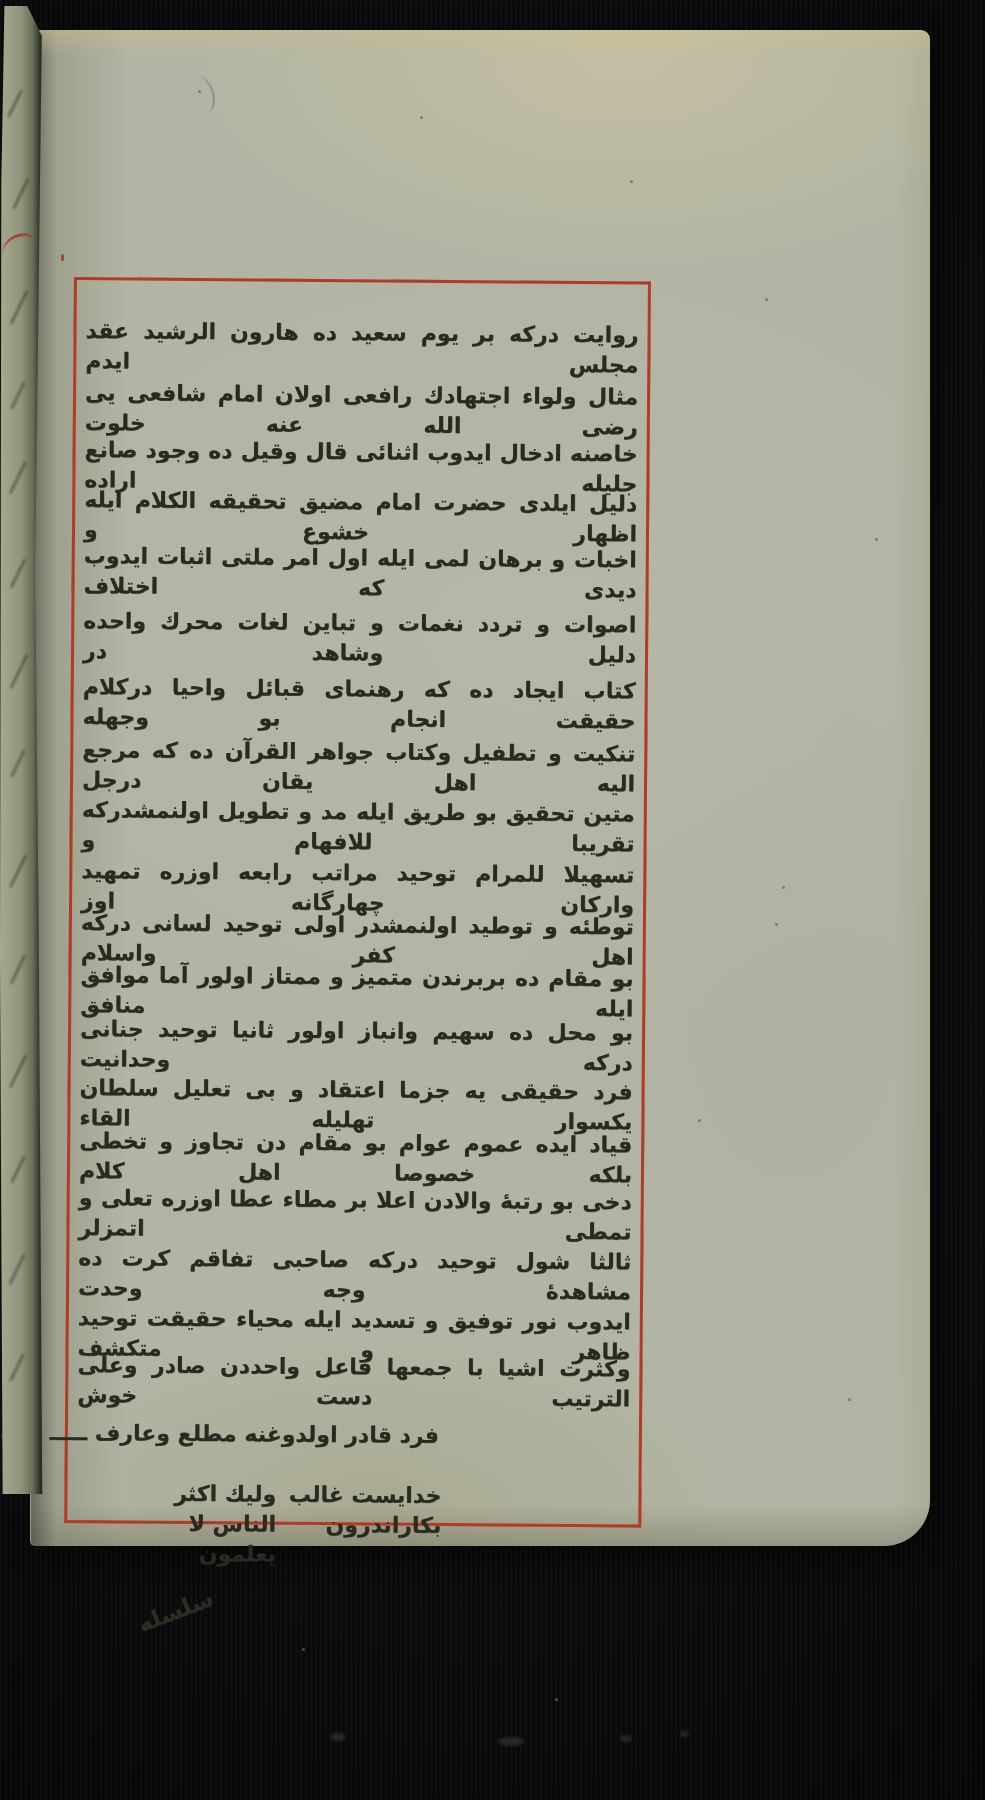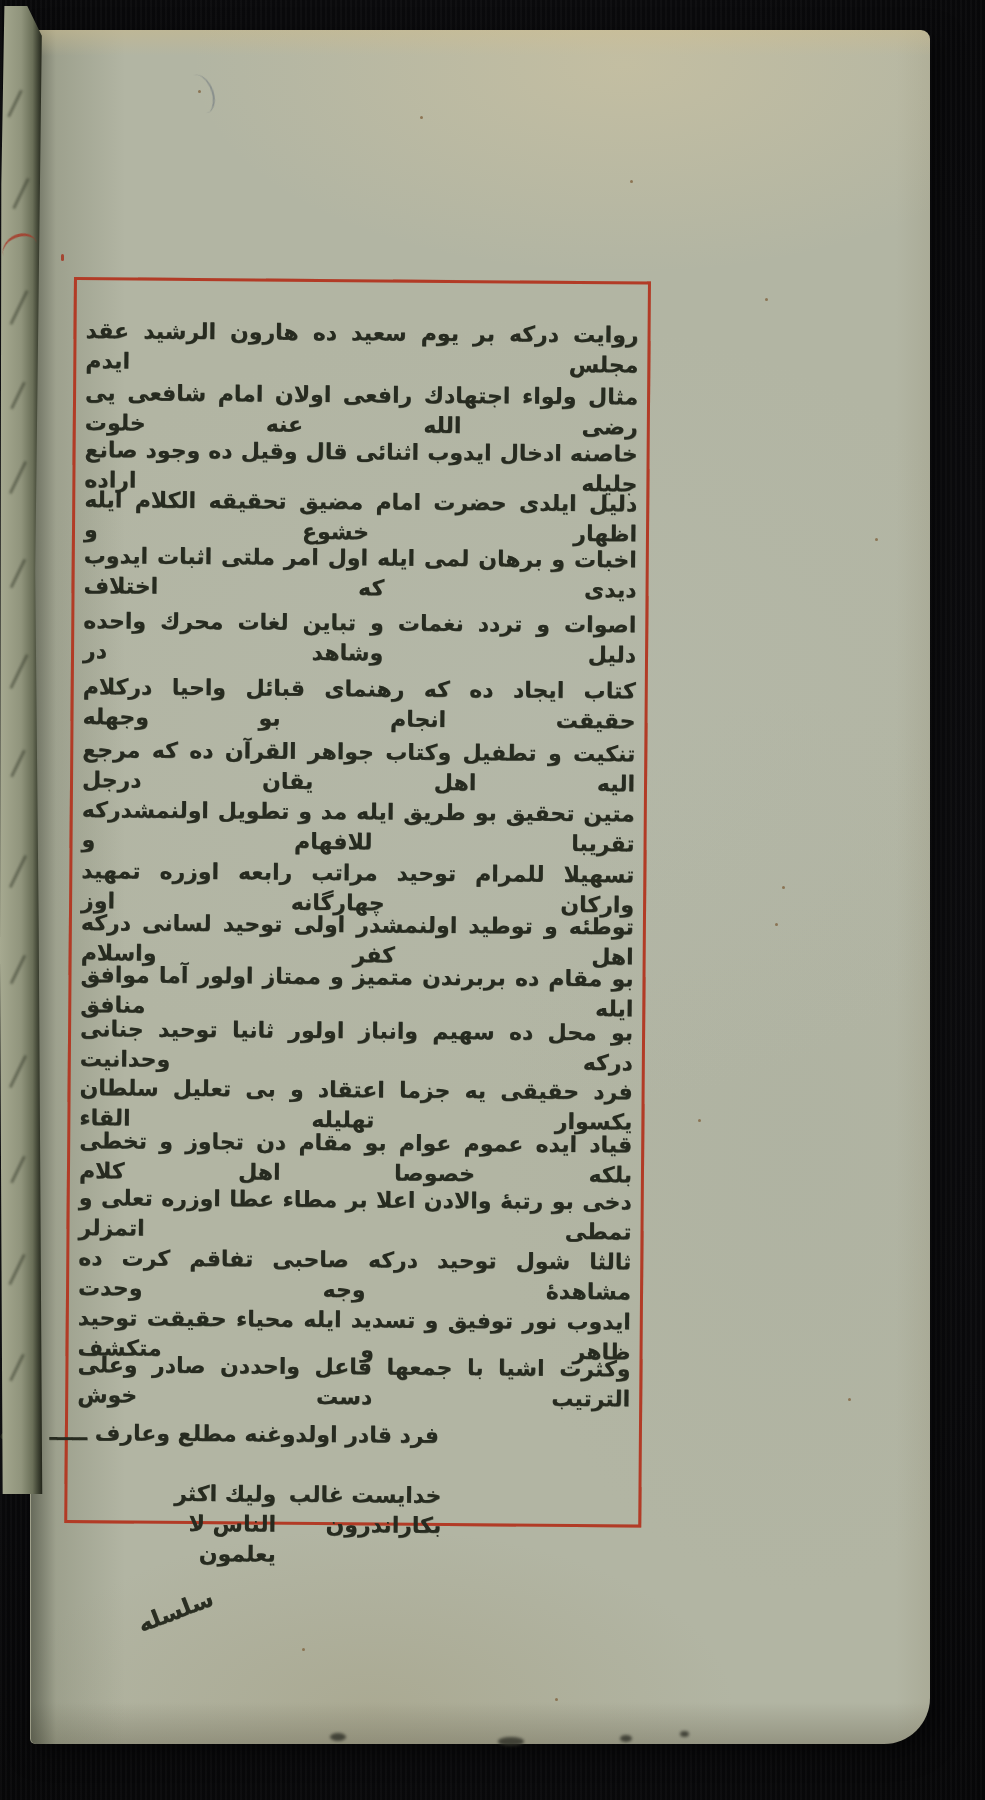--- a/index.html
+++ b/index.html
@@ -12,21 +12,21 @@
   
   .facing-strip{position:absolute;left:0;top:6px;width:44px;height:1488px;z-index:3;
     background:linear-gradient(to right,#a6a990 0%,#90947c 48%,#6a6f58 74%,#3a3e2f 88%,#15170f 100%);
     clip-path:polygon(10% 0,62% 0,95% 2%,80% 38%,88% 62%,96% 100%,6% 100%,0 64%,3% 12%);}
   .strip-redline{position:absolute;left:2px;top:228px;width:36px;height:28px;
     border-top:3px solid rgba(168,52,36,.8);border-radius:60% 45% 0 0;
     transform:rotate(-14deg);filter:blur(.6px);}
   .mk{position:absolute;height:3px;background:#3b4030;border-radius:2px;
     transform:rotate(-64deg);filter:blur(1.1px);opacity:.55;}
   
-  .page{position:absolute;left:30px;top:30px;width:900px;height:1714px;z-index:2;
+  .page{position:absolute;left:30px;top:30px;width:900px;height:1516px;z-index:2;
     background-color:#b2b5a3;
     background-image:
       radial-gradient(ellipse 620px 300px at 66% 2%, rgba(216,201,160,.45), rgba(216,201,160,0) 70%),
       linear-gradient(to bottom, rgba(198,184,142,.6), rgba(198,184,142,0) 26px),
       linear-gradient(to right, rgba(50,54,40,.6) 0px, rgba(110,114,92,.3) 26px, rgba(110,114,92,0) 95px),
       linear-gradient(to left, rgba(142,136,110,.22), rgba(142,136,110,0) 34px),
       linear-gradient(to top, rgba(104,100,80,.4), rgba(104,100,80,0) 42px),
       radial-gradient(ellipse 520px 260px at 38% 98%, rgba(150,140,105,.28), rgba(150,140,105,0) 70%),
       radial-gradient(ellipse 700px 500px at 55% 40%, rgba(182,186,172,.5), rgba(182,186,172,0) 80%),
       radial-gradient(ellipse 400px 600px at 85% 65%, rgba(172,176,160,.45), rgba(172,176,160,0) 75%);

